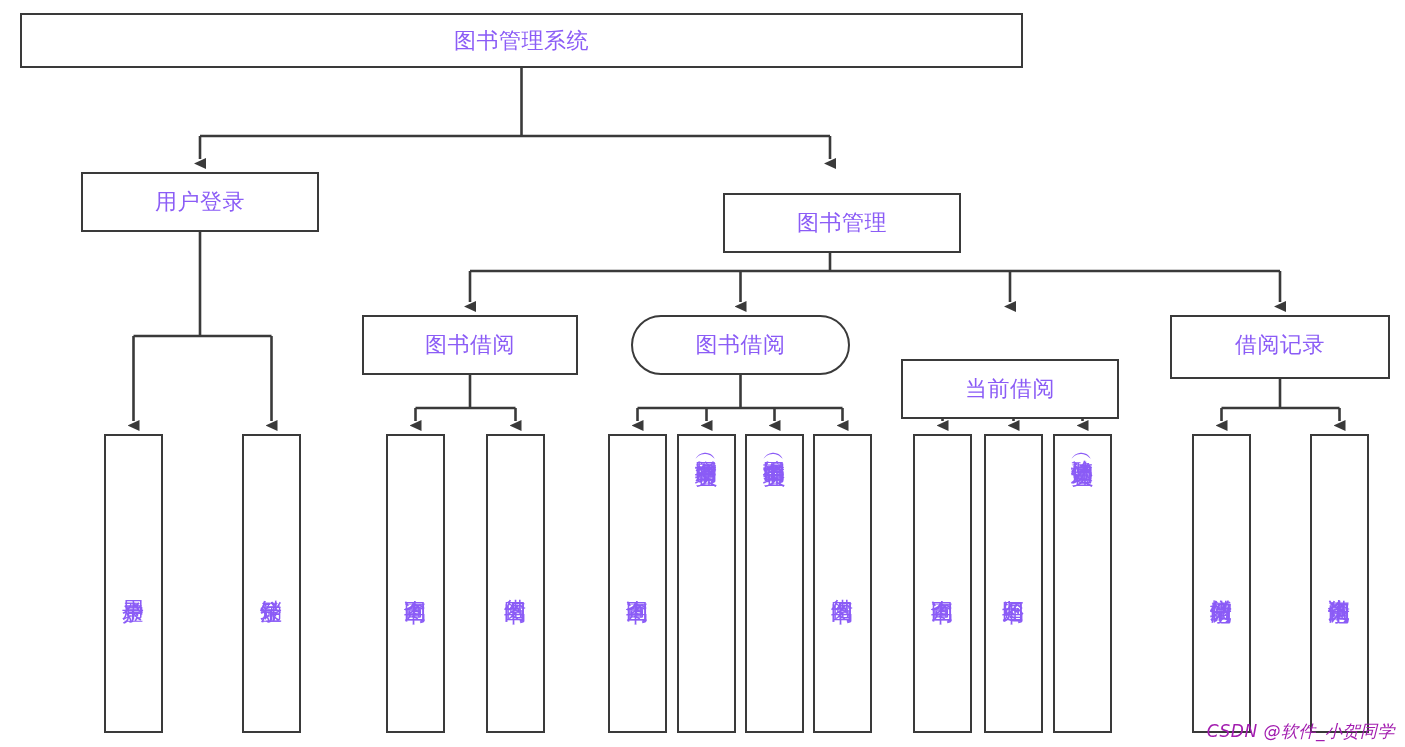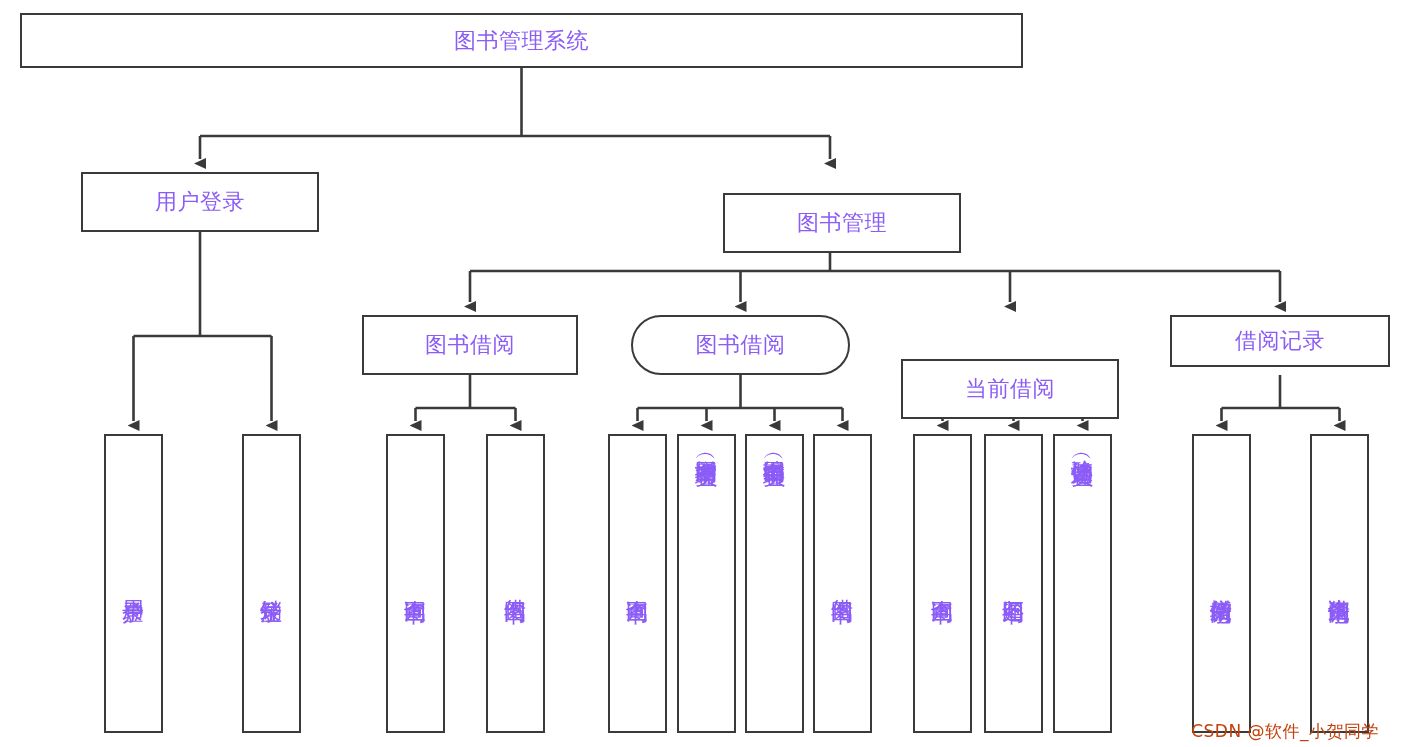--- a/index.html
+++ b/index.html
@@ -57,26 +57,27 @@
     line-height: 1.05;
     letter-spacing: 1px;
     white-space: nowrap;
   }
   .node.vert.centered {
     align-items: center;
     padding-top: 0;
   }
   #watermark {
     position: absolute;
-    right: 26px;
+    right: 10px;
     bottom: 4px;
     font-size: 17px;
-    color: #c2410c;
+    color: #a21caf;
     white-space: nowrap;
     letter-spacing: 0.5px;
+    font-style: italic;
   }
 </style>
 </head>
 <body>
 
 <div id="canvas">
 
   <svg id="edges" viewBox="0 0 1405 747" xmlns="http://www.w3.org/2000/svg">
     <defs>
       <marker id="arrow" markerWidth="11" markerHeight="12" refX="1" refY="6" orient="auto" markerUnits="userSpaceOnUse">
@@ -132,21 +133,21 @@
       </div>
       <div class="node horiz" style="left: 362px; top: 315px; width: 216px; height: 60px;">
         <span class="label">图书借阅</span>
       </div>
       <div class="node horiz" style="left: 631px; top: 315px; width: 219px; height: 60px; border-radius: 30px;">
         <span class="label">图书借阅</span>
       </div>
       <div class="node horiz" style="left: 901px; top: 315px; width: 218px; height: 60px; margin-top: 44px;">
         <span class="label">当前借阅</span>
       </div>
-      <div class="node horiz" style="left: 1170px; top: 315px; width: 220px; height: 52px;">
+      <div class="node horiz" style="left: 1170px; top: 315px; width: 220px; height: 64px; font-family: Liberation Mono, monospace;">
         <span class="label">借阅记录</span>
       </div>
       <div class="node vert centered" style="left: 104px; top: 434px; width: 59px; height: 299px;">
         <span class="label">用户登录</span>
       </div>
       <div class="node vert centered" style="left: 242px; top: 434px; width: 59px; height: 299px;">
         <span class="label">注销登录</span>
       </div>
       <div class="node vert centered" style="left: 386px; top: 434px; width: 59px; height: 299px;">
         <span class="label">查询图书</span>

